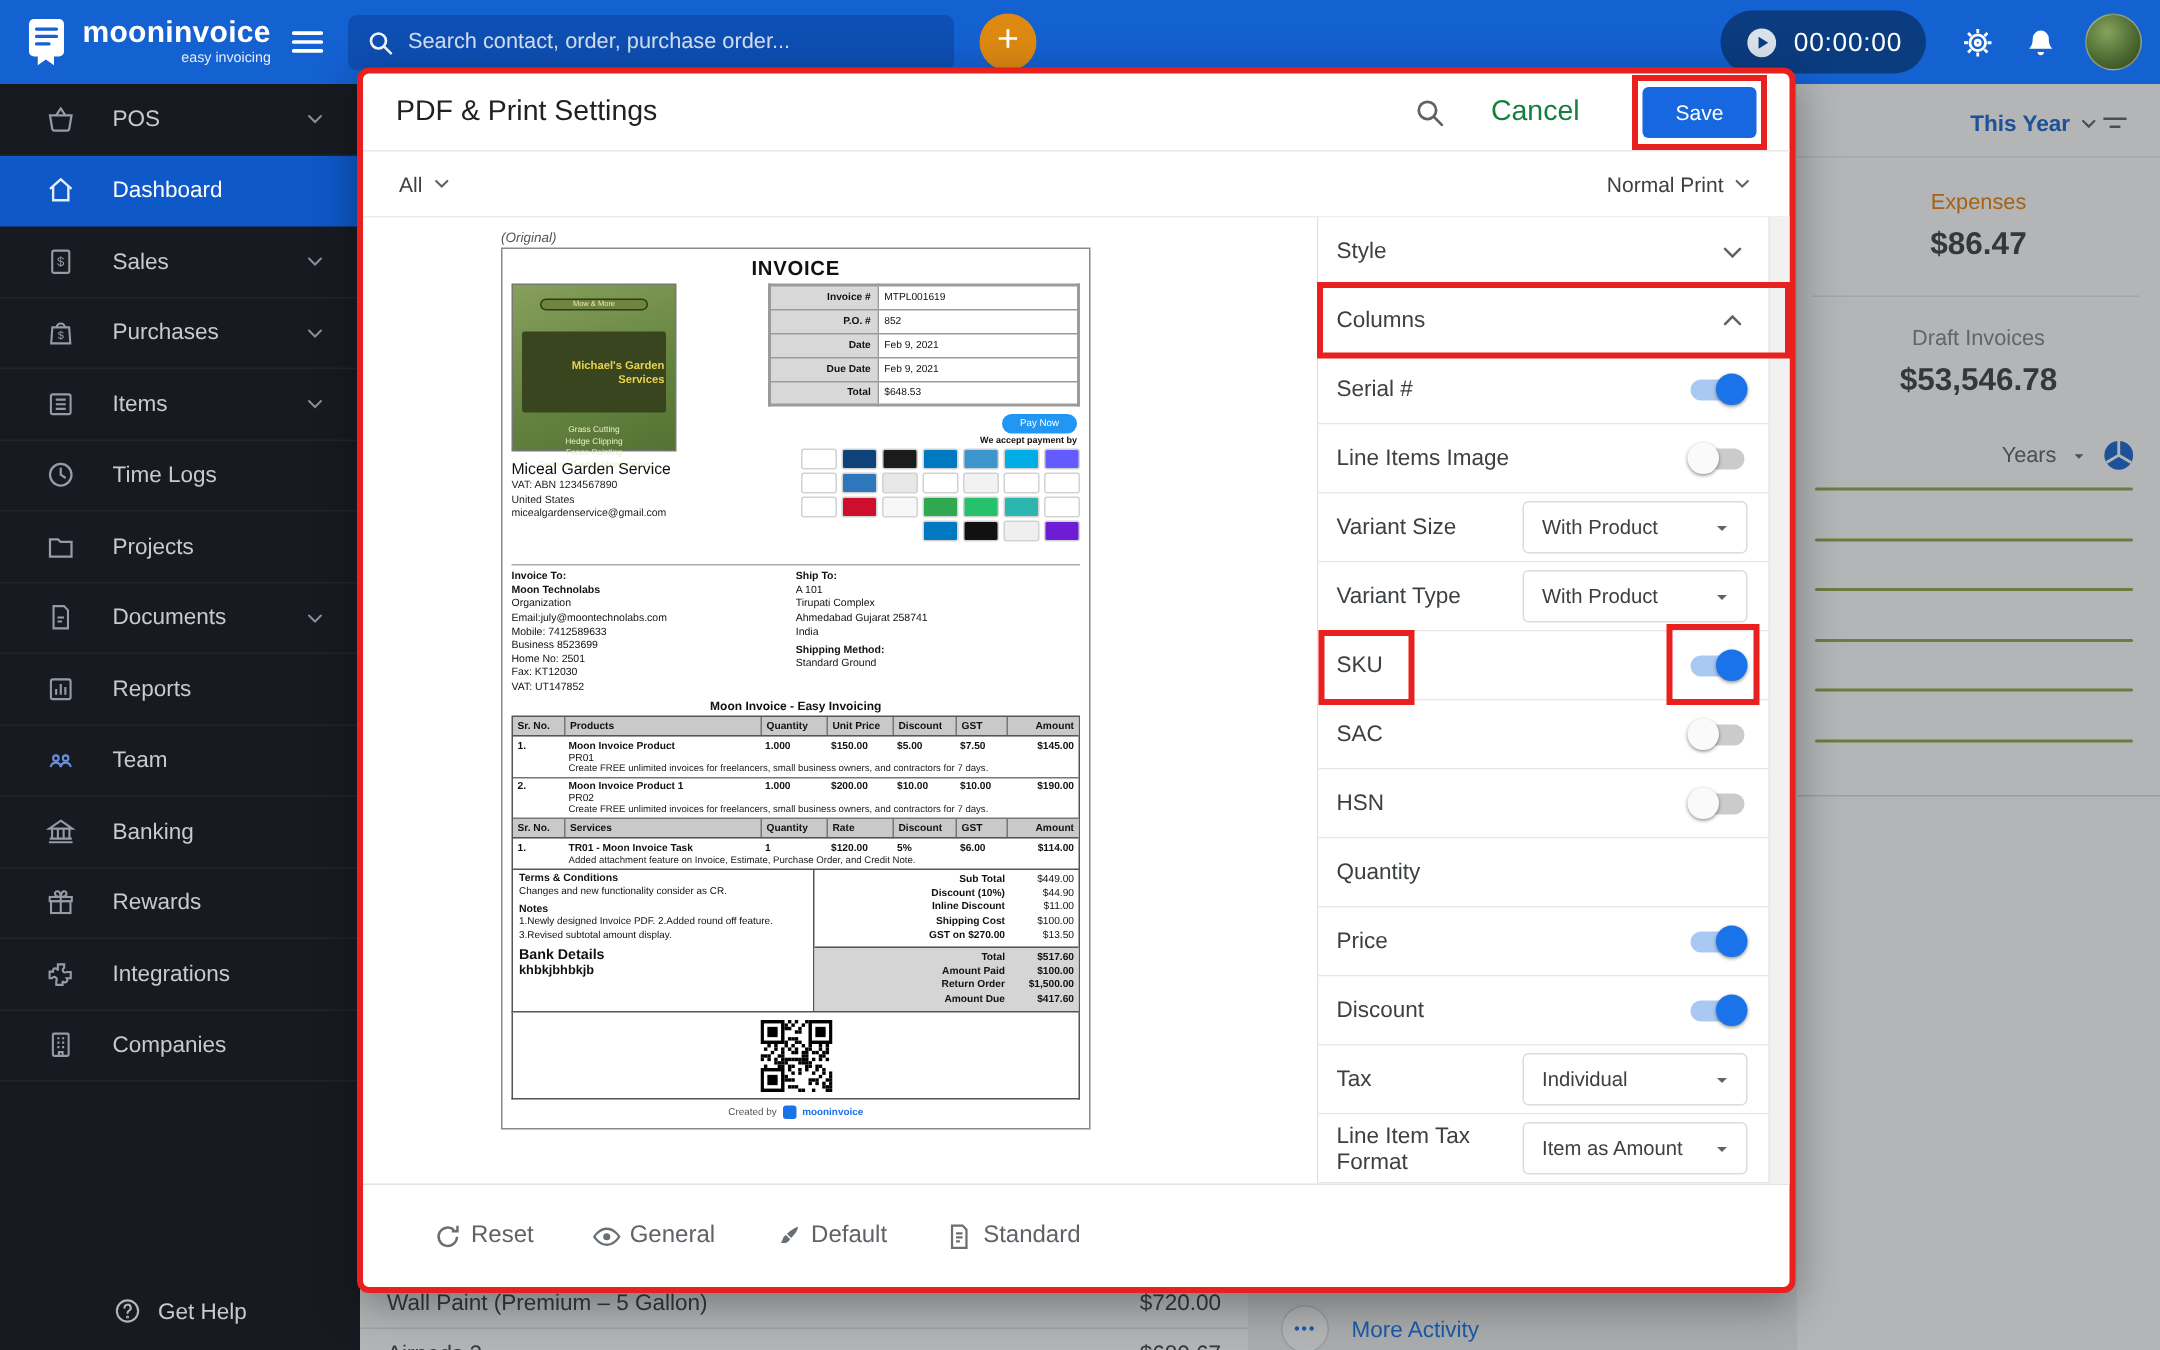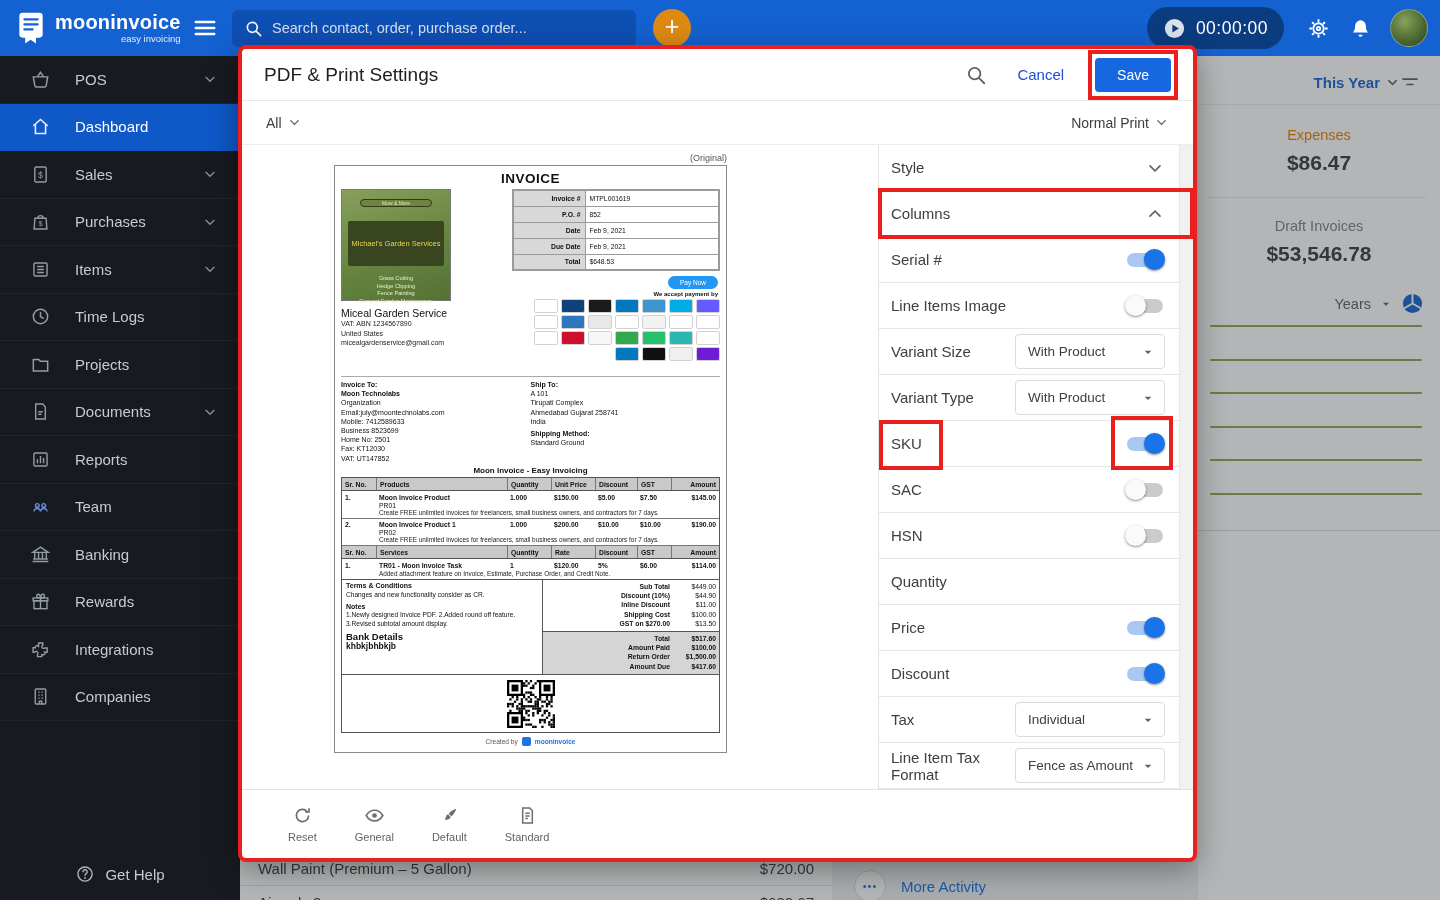--- a/index.html
+++ b/index.html
@@ -57,39 +57,39 @@
 .more-activity{position:absolute;left:614px;top:814px;display:flex;align-items:center;gap:15px}
 .ma-circle{width:32px;height:32px;border-radius:50%;border:1px solid #D8D8D8;background:#fff;color:#1A73E8;font-size:11px;letter-spacing:1px;display:flex;align-items:center;justify-content:center}
 .ma-label{color:#1A73E8;font-size:15px}
 
 .dim{position:absolute;top:56px;left:240px;right:0;bottom:0;background:rgba(38,42,47,.35);z-index:20}
 
 .modal{position:absolute;left:238px;top:45px;width:959px;height:817px;background:#fff;border:4px solid #E9201E;border-radius:8px;z-index:30;display:flex;flex-direction:column;box-shadow:0 8px 30px rgba(0,0,0,.35)}
 .m-header{height:52px;flex:none;display:flex;align-items:center;padding:0 22px;border-bottom:1px solid #E8E8E8}
 .m-title{flex:1;font-size:19px;color:#202124}
 .m-search{width:22px;height:22px;color:#5F6368;margin-right:30px;cursor:pointer}
-.m-cancel{font-size:15px;color:#1d4ed8;margin-right:31px;cursor:pointer}
+.m-cancel{font-size:19px;color:#15803d;margin-right:42px;cursor:pointer}
 .save-wrap{position:relative}
 .m-save{background:#1667E0;color:#fff;border:none;border-radius:4px;font-size:14px;font-family:inherit;padding:9px 22px;cursor:pointer}
 .annot{position:absolute;border:4px solid #E9201E;pointer-events:none;z-index:6}
 .annot-save{inset:-8px -7px}
 .m-filter{height:44px;flex:none;display:flex;align-items:center;justify-content:space-between;padding:0 24px;border-bottom:1px solid #EDEDED;font-size:14px;color:#3C4043}
 .m-filter .f-item{display:flex;align-items:center;gap:5px;cursor:pointer}
 .m-filter .chev{width:15px;height:15px;color:#5F6368}
 .m-body{display:flex;height:644px;flex:none}
 
 .inv-area{flex:1;padding:8px 0 0 92px}
-.inv-orig{width:393px;text-align:right;font-size:9px;color:#555;margin-bottom:2px}
+.inv-orig{width:393px;font-style:italic;font-size:9px;color:#555;margin-bottom:2px}
 .inv-page{width:393px;height:588px;border:1px solid #8A8A8A;background:#fff;padding:5px 6px 0 6px;font-size:7px;color:#111;overflow:hidden}
 .inv-title{text-align:center;font-weight:bold;font-size:13.5px;letter-spacing:.5px}
 .inv-top{display:flex;justify-content:space-between;margin-top:3px;min-height:182px}
 .inv-logo{width:110px;height:112px;background:linear-gradient(160deg,#87A05B,#64833F 60%,#557134);border:1px solid #777;padding:6px 6px;display:flex;flex-direction:column;align-items:center}
 .lg-mower{width:22px;height:10px;background:#2E3A18;border-radius:2px;margin-bottom:3px}
 .lg-badge{width:72px;height:13px;background:#6E8440;border:1px solid #2E3A18;border-radius:7px;margin-bottom:14px;color:#F0E3B0;font-size:5px;display:flex;align-items:center;justify-content:center}
-.lg-band{width:100%;background:#39451E;color:#E8D44D;font-weight:normal;font-size:7.5px;text-align:center;padding:18px 1px;border-radius:2px}
+.lg-band{width:100%;background:#39451E;color:#E8D44D;font-weight:bold;font-size:7.5px;text-align:right;padding:18px 1px;border-radius:2px}
 .lg-lines{margin-top:9px;text-align:center;color:#E9F0C8;font-size:5.6px;line-height:7.5px}
 .inv-company{font-weight:normal;font-size:10.5px;margin-top:6px}
 .inv-cline{font-size:7px;line-height:9.5px;color:#222}
 .inv-right{width:208px}
 .meta-table{width:100%;border-collapse:collapse;border:2px solid #9B9B9B}
 .meta-table td{border:1px solid #9B9B9B;height:16px;padding:0 4px;font-size:6.8px}
 .meta-table .ml{background:#D8D8D8;font-weight:bold;text-align:right;width:72px}
 .paynow-row{display:flex;justify-content:flex-end;margin:5px 2px 2px 0}
 .paynow{background:#2196F3;color:#fff;font-size:6.5px;padding:3px 12px;border-radius:8px;cursor:pointer}
 .accept{font-weight:bold;font-size:6px;text-align:right;margin:2px 2px 2px 0}
@@ -141,21 +141,21 @@
 .toggle.off .knob{left:-2px;background:#FAFAFA}
 .select{width:150px;height:35px;border:1px solid #DADCE0;border-radius:4px;display:flex;align-items:center;padding:0 8px 0 12px;cursor:pointer;background:#fff}
 .sel-val{flex:1;font-size:13.5px;color:#3C4043;white-space:nowrap}
 .sel-caret{width:16px;height:16px;color:#5F6368}
 .annot-row{top:-3px;bottom:-3px;left:-1px;right:-15px}
 .annot-label{left:-12px;top:-15px;width:64px;height:50px}
 .annot-ctrl{right:6px;top:-5px;width:62px;height:54px}
 .scrolltrack{position:absolute;right:0;top:0;bottom:0;width:14px;background:#F1F1F1;border-left:1px solid #E6E6E6;cursor:pointer}
 
 .m-footer{flex:1;border-top:1px solid #E2E2E2;display:flex;align-items:center;gap:38px;padding-left:46px}
-.ft-item{display:flex;flex-direction:column;align-items:center;gap:5px;color:#5F6368;font-size:11px;cursor:pointer}
+.ft-item{display:flex;flex-direction:row;align-items:center;gap:5px;color:#5F6368;font-size:16px;cursor:pointer}
 .ft-item .ft-icon{width:21px;height:21px;color:#6A6F73}
 </style>
 </head>
 <body>
 
 <div class="topbar">
   <div class="brand">
     <span class="brand-icon">
       <svg viewBox="0 0 36 40">
           <rect x="4" y="2" width="28" height="30" rx="4" fill="#fff"></rect>
@@ -934,21 +934,21 @@
               <span class="sel-caret">
                 <svg viewBox="0 0 24 24" fill="currentColor">
                   <path d="M7 10l5 5 5-5z"></path>
                 </svg>
               </span>
             </span>
           </div>
           <div class="set-row">
             <span class="set-label">Line Item Tax Format</span>
             <span class="select">
-              <span class="sel-val">Fence as Amount</span>
+              <span class="sel-val">Item as Amount</span>
               <span class="sel-caret">
                 <svg viewBox="0 0 24 24" fill="currentColor">
                   <path d="M7 10l5 5 5-5z"></path>
                 </svg>
               </span>
             </span>
           </div>
         </div>
       <div class="scrolltrack"></div>
     </div>

